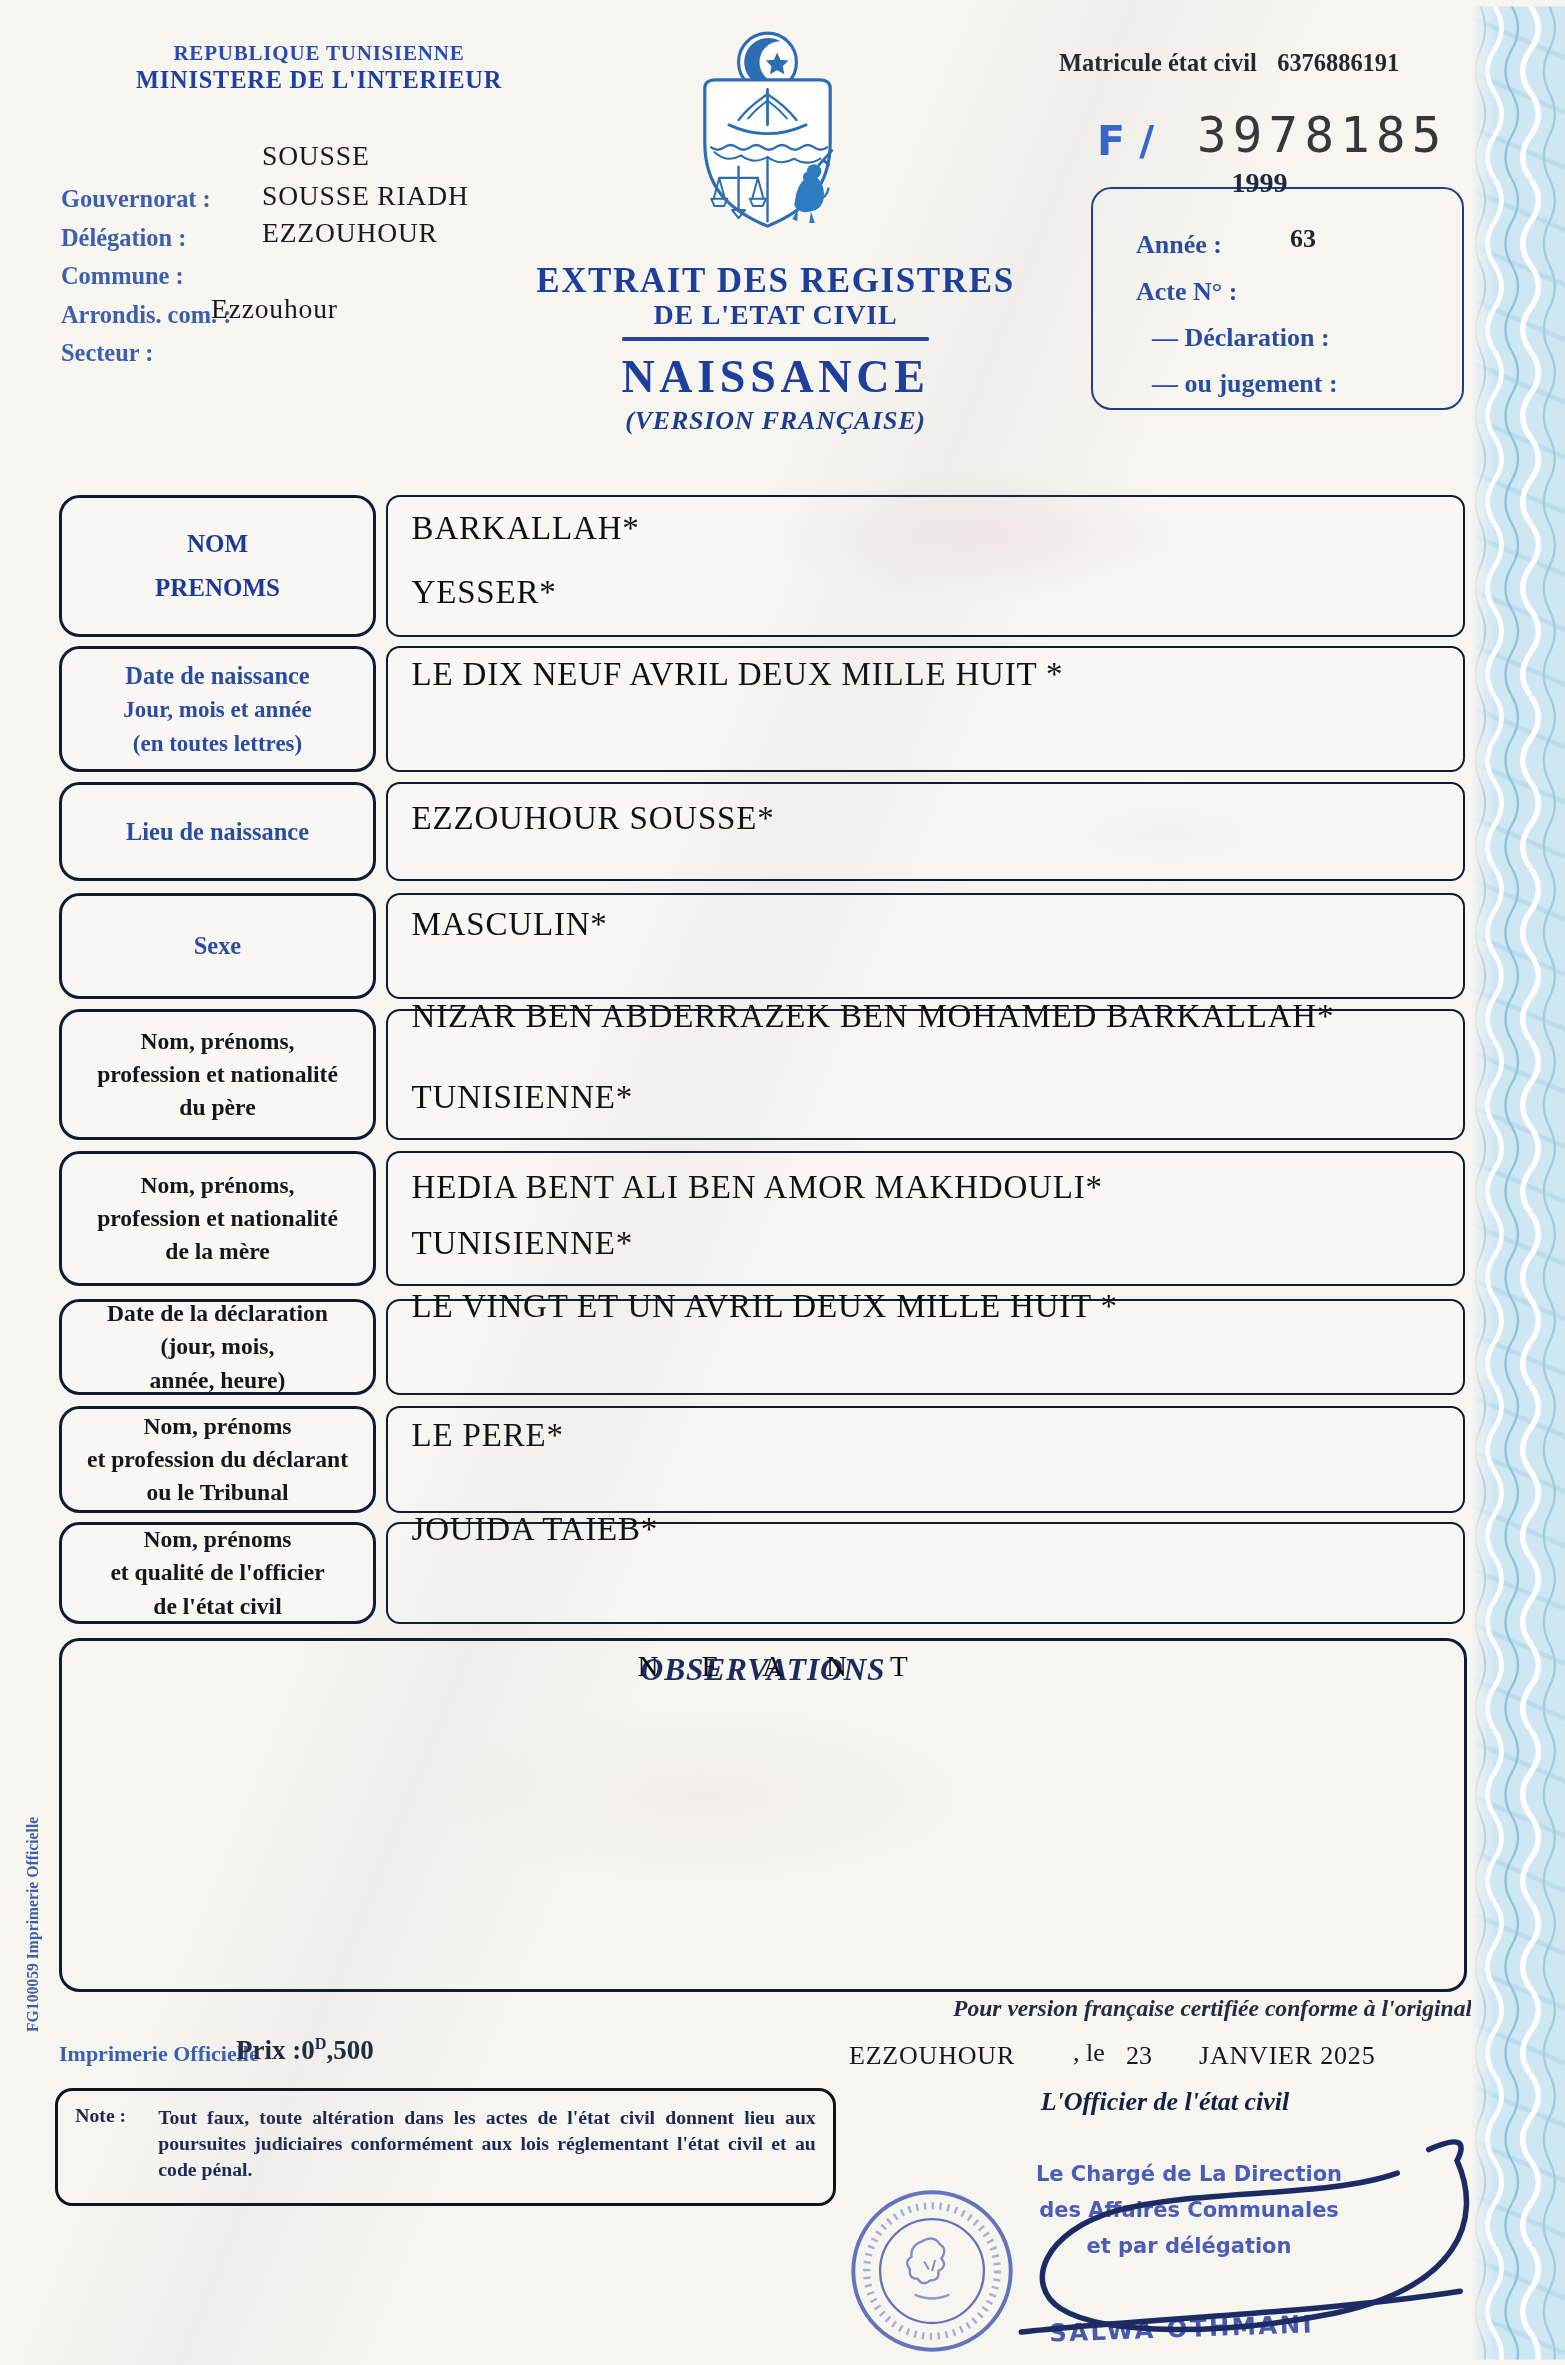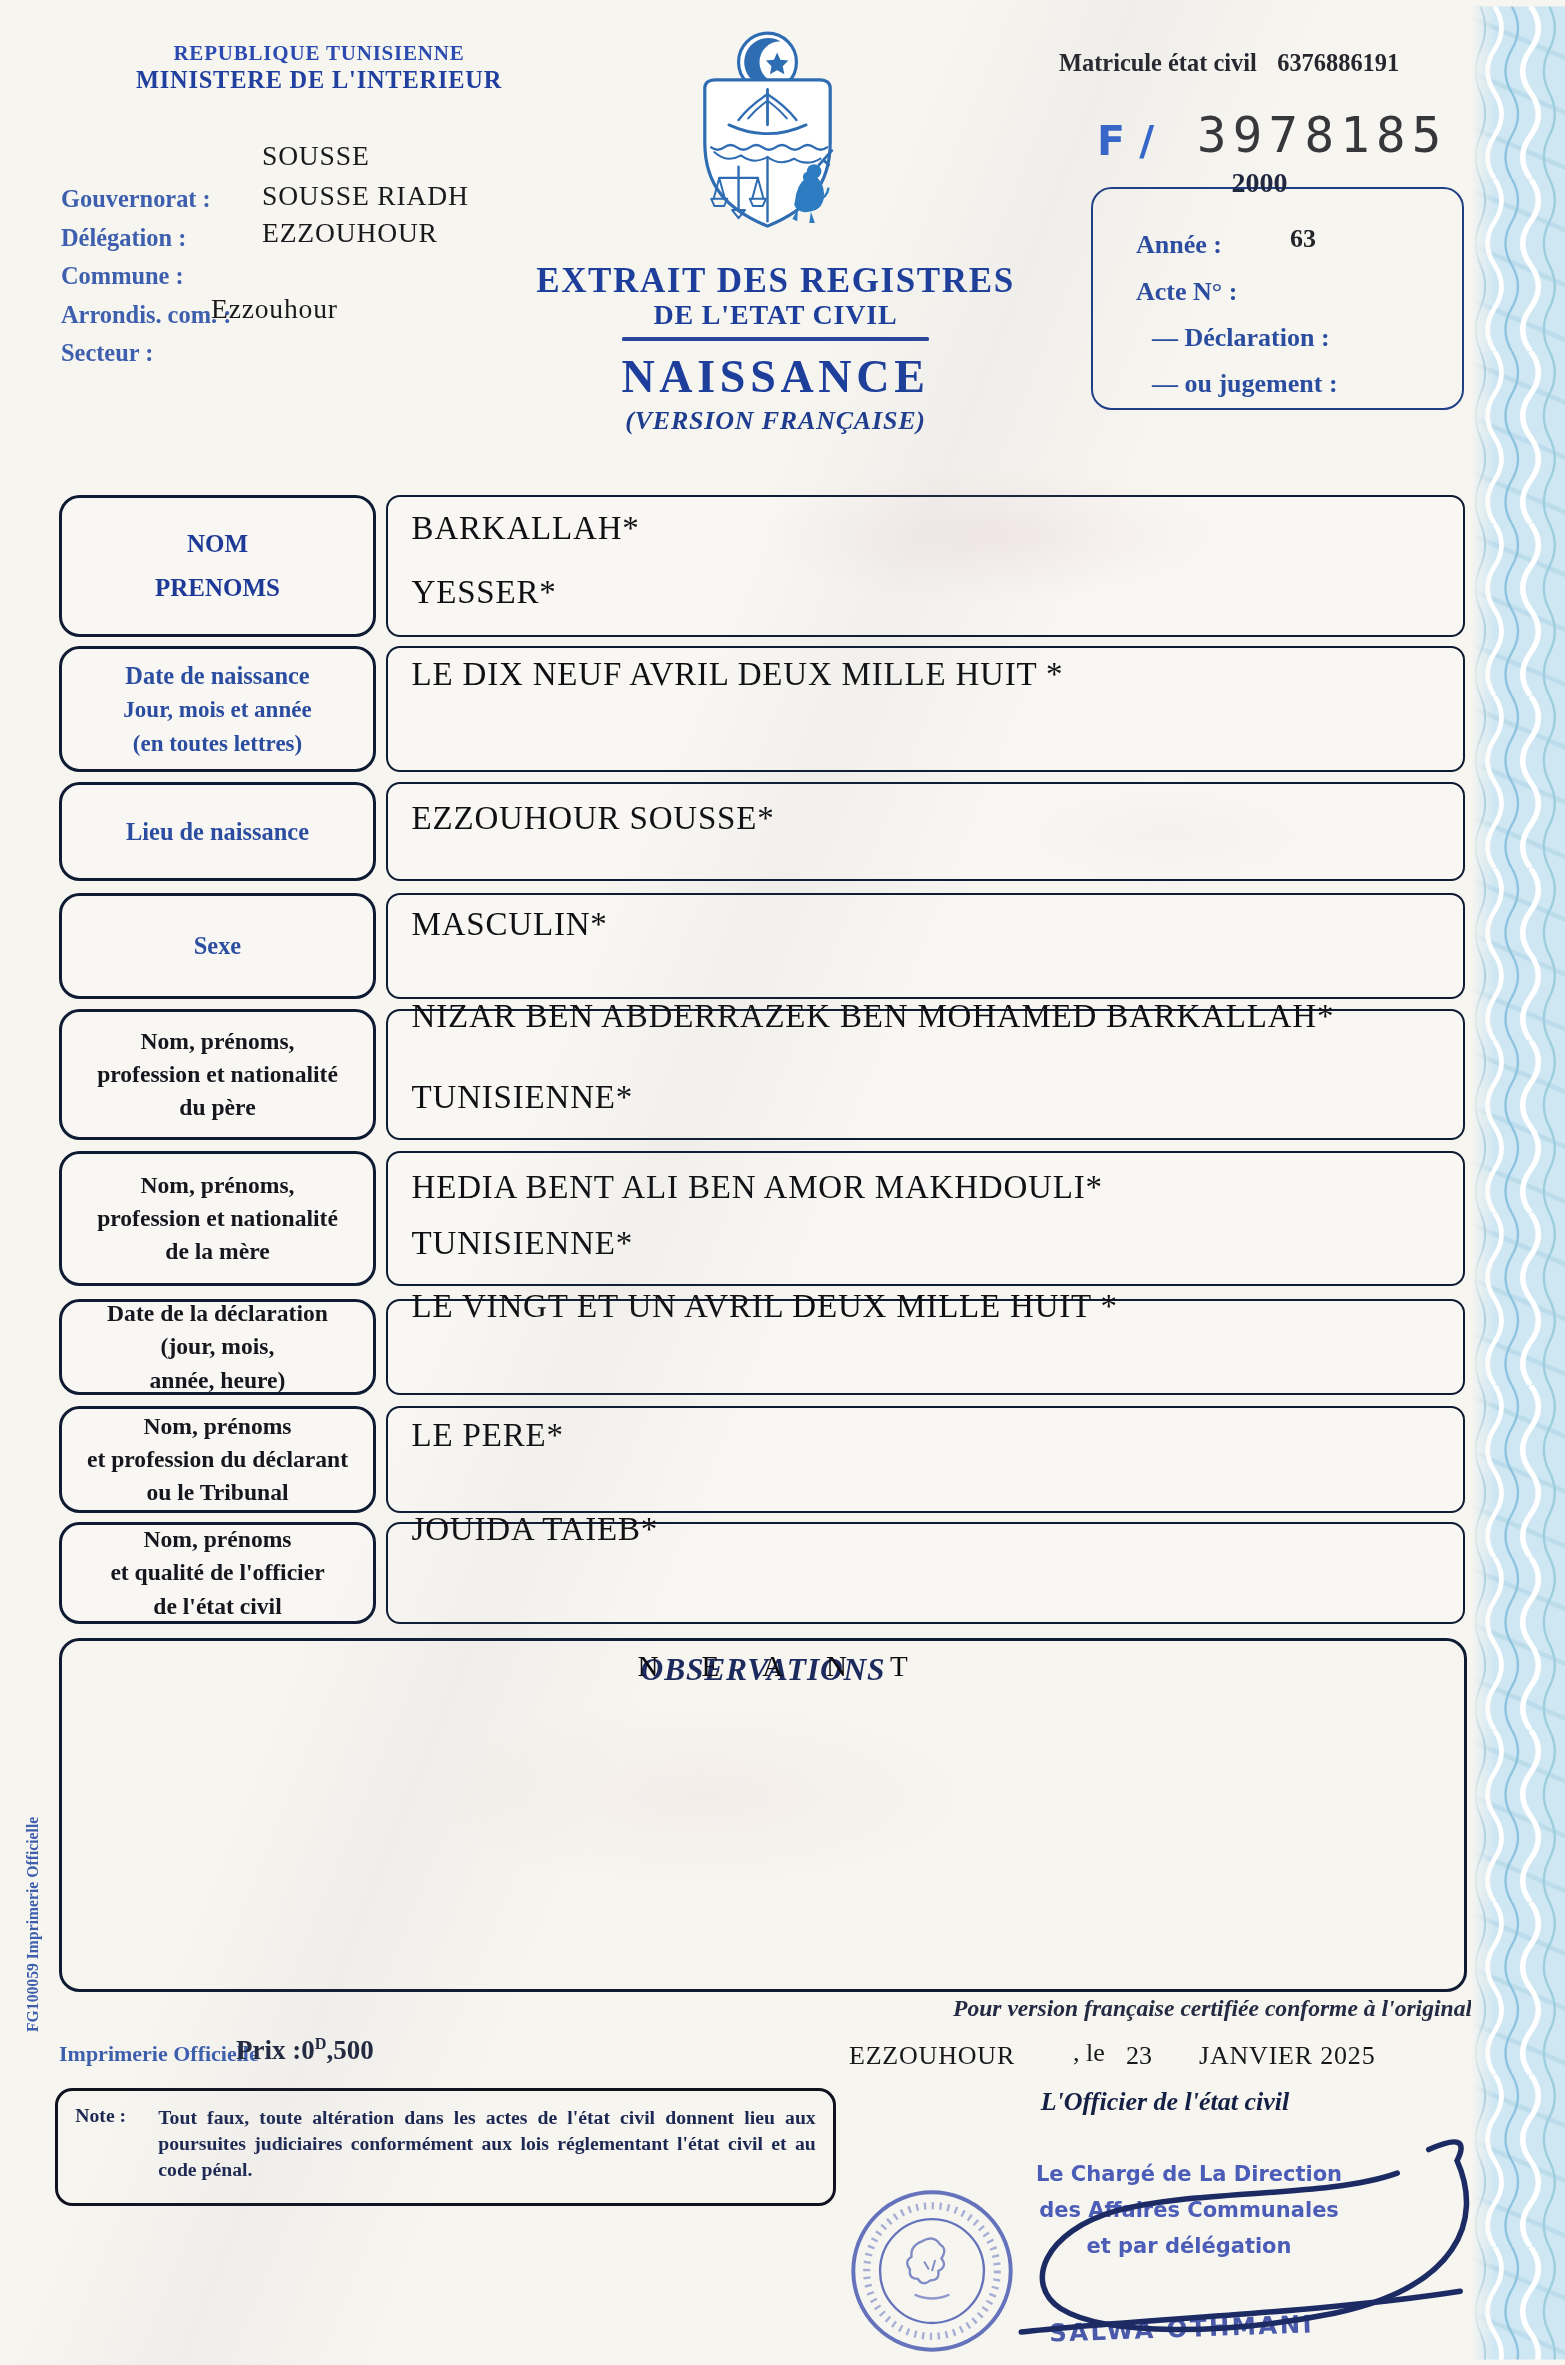--- a/index.html
+++ b/index.html
@@ -118,21 +118,21 @@
     <path d="M160,212 q14,-2 16,-16" fill="none" stroke="#2d7bc0" stroke-width="3"></path>
   </svg>
 
   <div class="abs nowrap" style="left:1059px;top:49px;">
     <span class="matricule">Matricule état civil</span>
     <span class="matricule" style="margin-left:17.3px;">6376886191</span>
   </div>
 
   <div class="abs serial-prefix" style="left:1097px;top:117px;">F /</div>
   <div class="abs serial-number" style="left:1197px;top:107px;">3978185</div>
-  <div class="abs year-over" style="left:1181px;top:167px;width:157px;text-align:center;z-index:3;">2000</div>
+  <div class="abs year-over" style="left:1181px;top:167px;width:157px;text-align:center;z-index:3;">1999</div>
 
   <div class="abs acte-box" style="left:1091px;top:187px;width:369px;height:219px;">
     <div class="abs acte-label" style="left:43px;top:41px;">Année :</div>
     <div class="abs acte-value" style="left:197px;top:35px;">63</div>
     <div class="abs acte-label" style="left:43px;top:88px;">Acte N° :</div>
     <div class="abs acte-label" style="left:59px;top:134px;">— Déclaration :</div>
     <div class="abs acte-label" style="left:59px;top:180px;">— ou jugement :</div>
   </div>
 
   <div class="abs title1" style="left:382px;top:261px;width:787px;text-align:center;">EXTRAIT DES REGISTRES</div>

